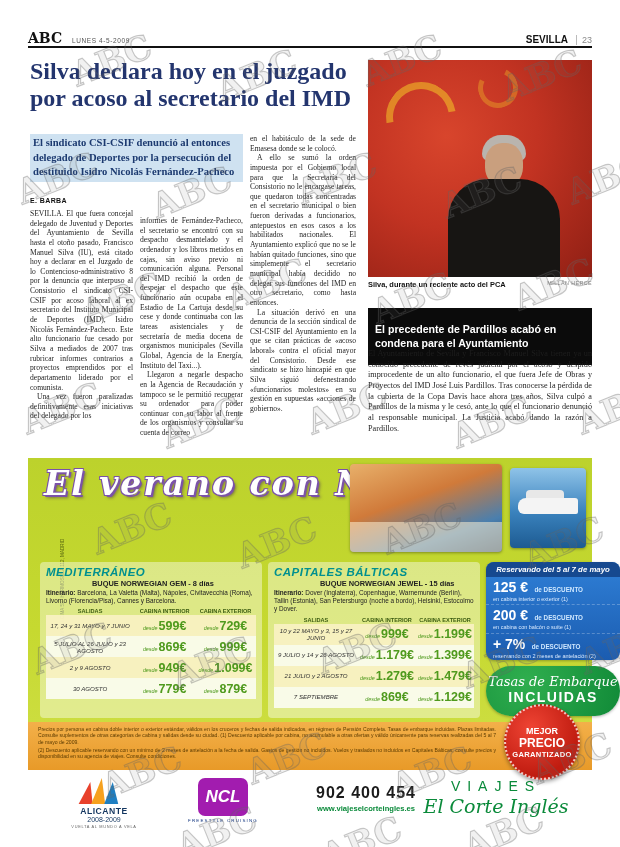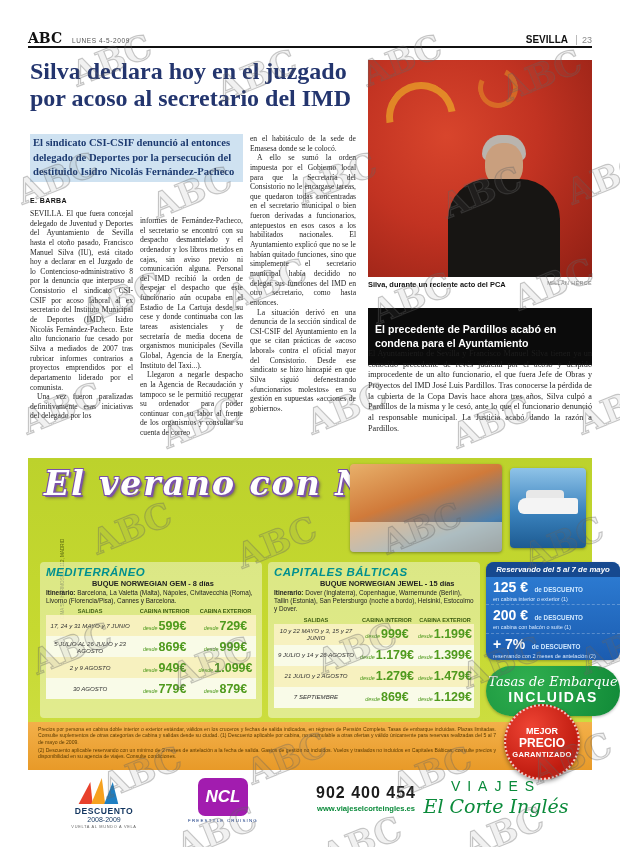--- a/index.html
+++ b/index.html
@@ -306,21 +306,21 @@
     </div>
   </div>
 
   <div class="footer">
     <div class="alc">
       <div class="sails">
         <div class="sail s1"></div>
         <div class="sail s2"></div>
         <div class="sail s3"></div>
       </div>
-      <div class="alc-t">DESCUENTO</div>
+      <div class="alc-t">ALICANTE</div>
       <div class="alc-y">2008-2009</div>
       <div class="alc-s">VUELTA AL MUNDO A VELA</div>
     </div>
     <div class="ncl">
       <div class="ncl-box">NCL</div>
       <div class="ncl-sub">FREESTYLE CRUISING</div>
     </div>
     <div class="phoneblk">
       <div class="phone">902 400 454</div>
       <div class="web">www.viajeselcorteingles.es</div>

